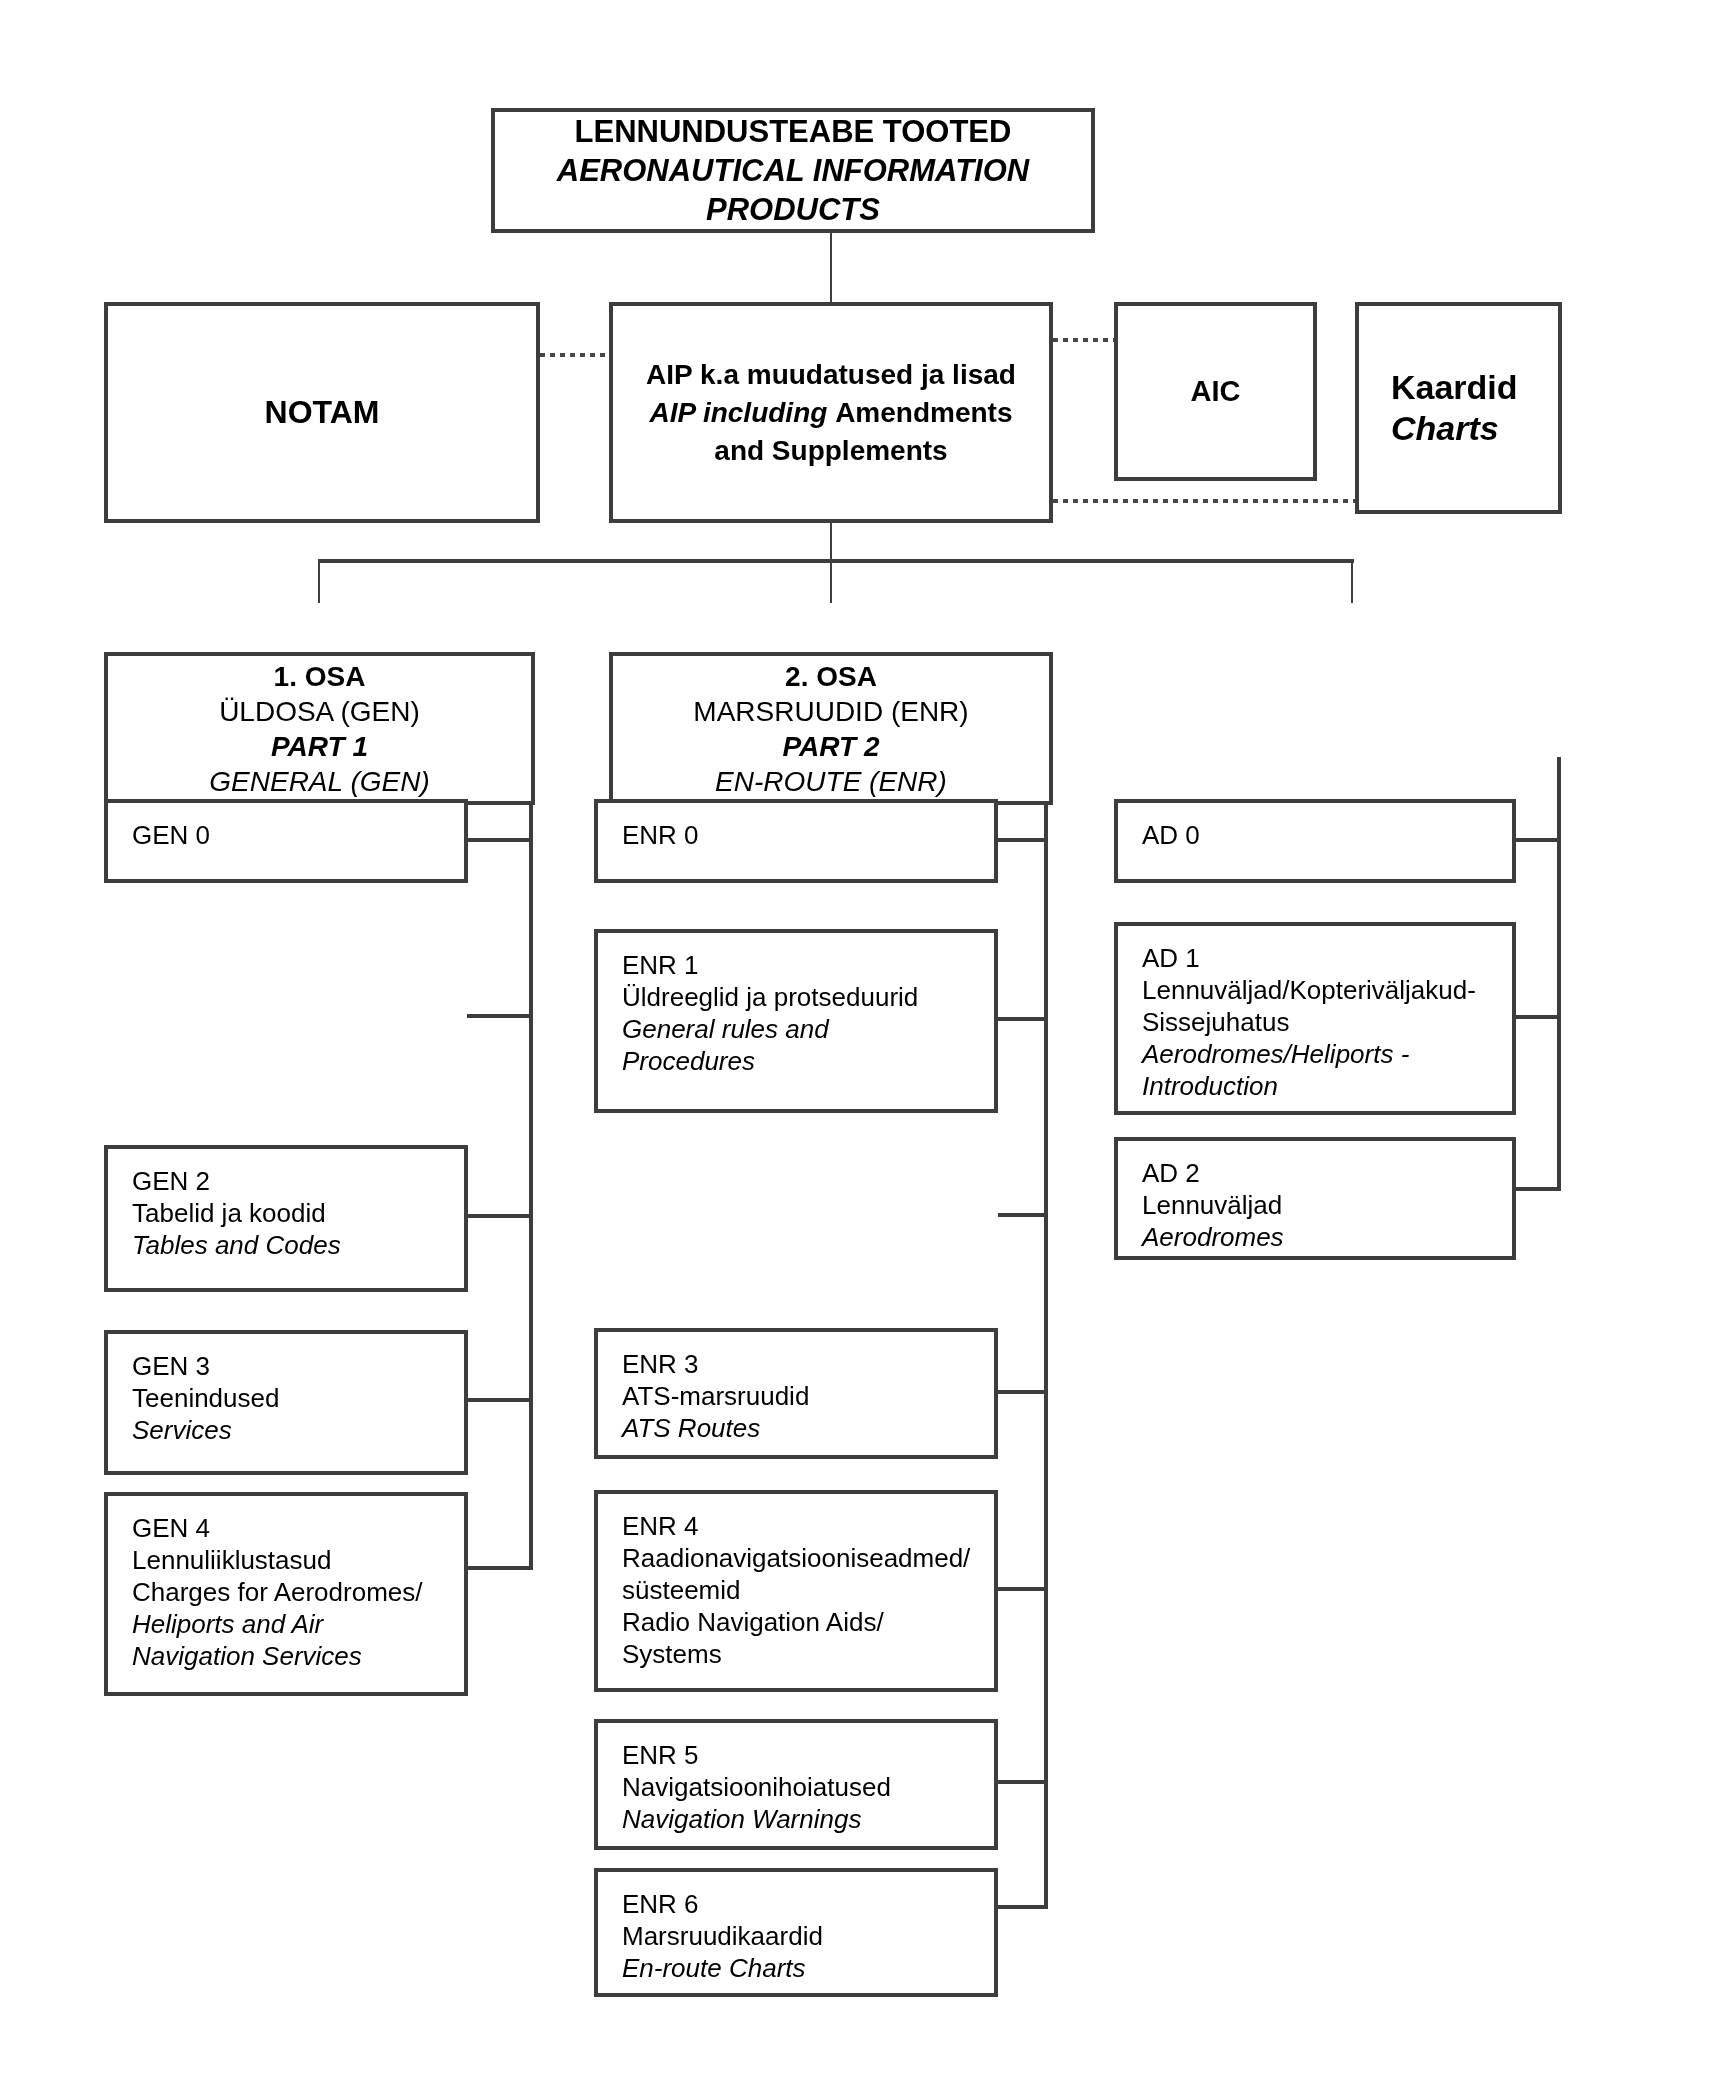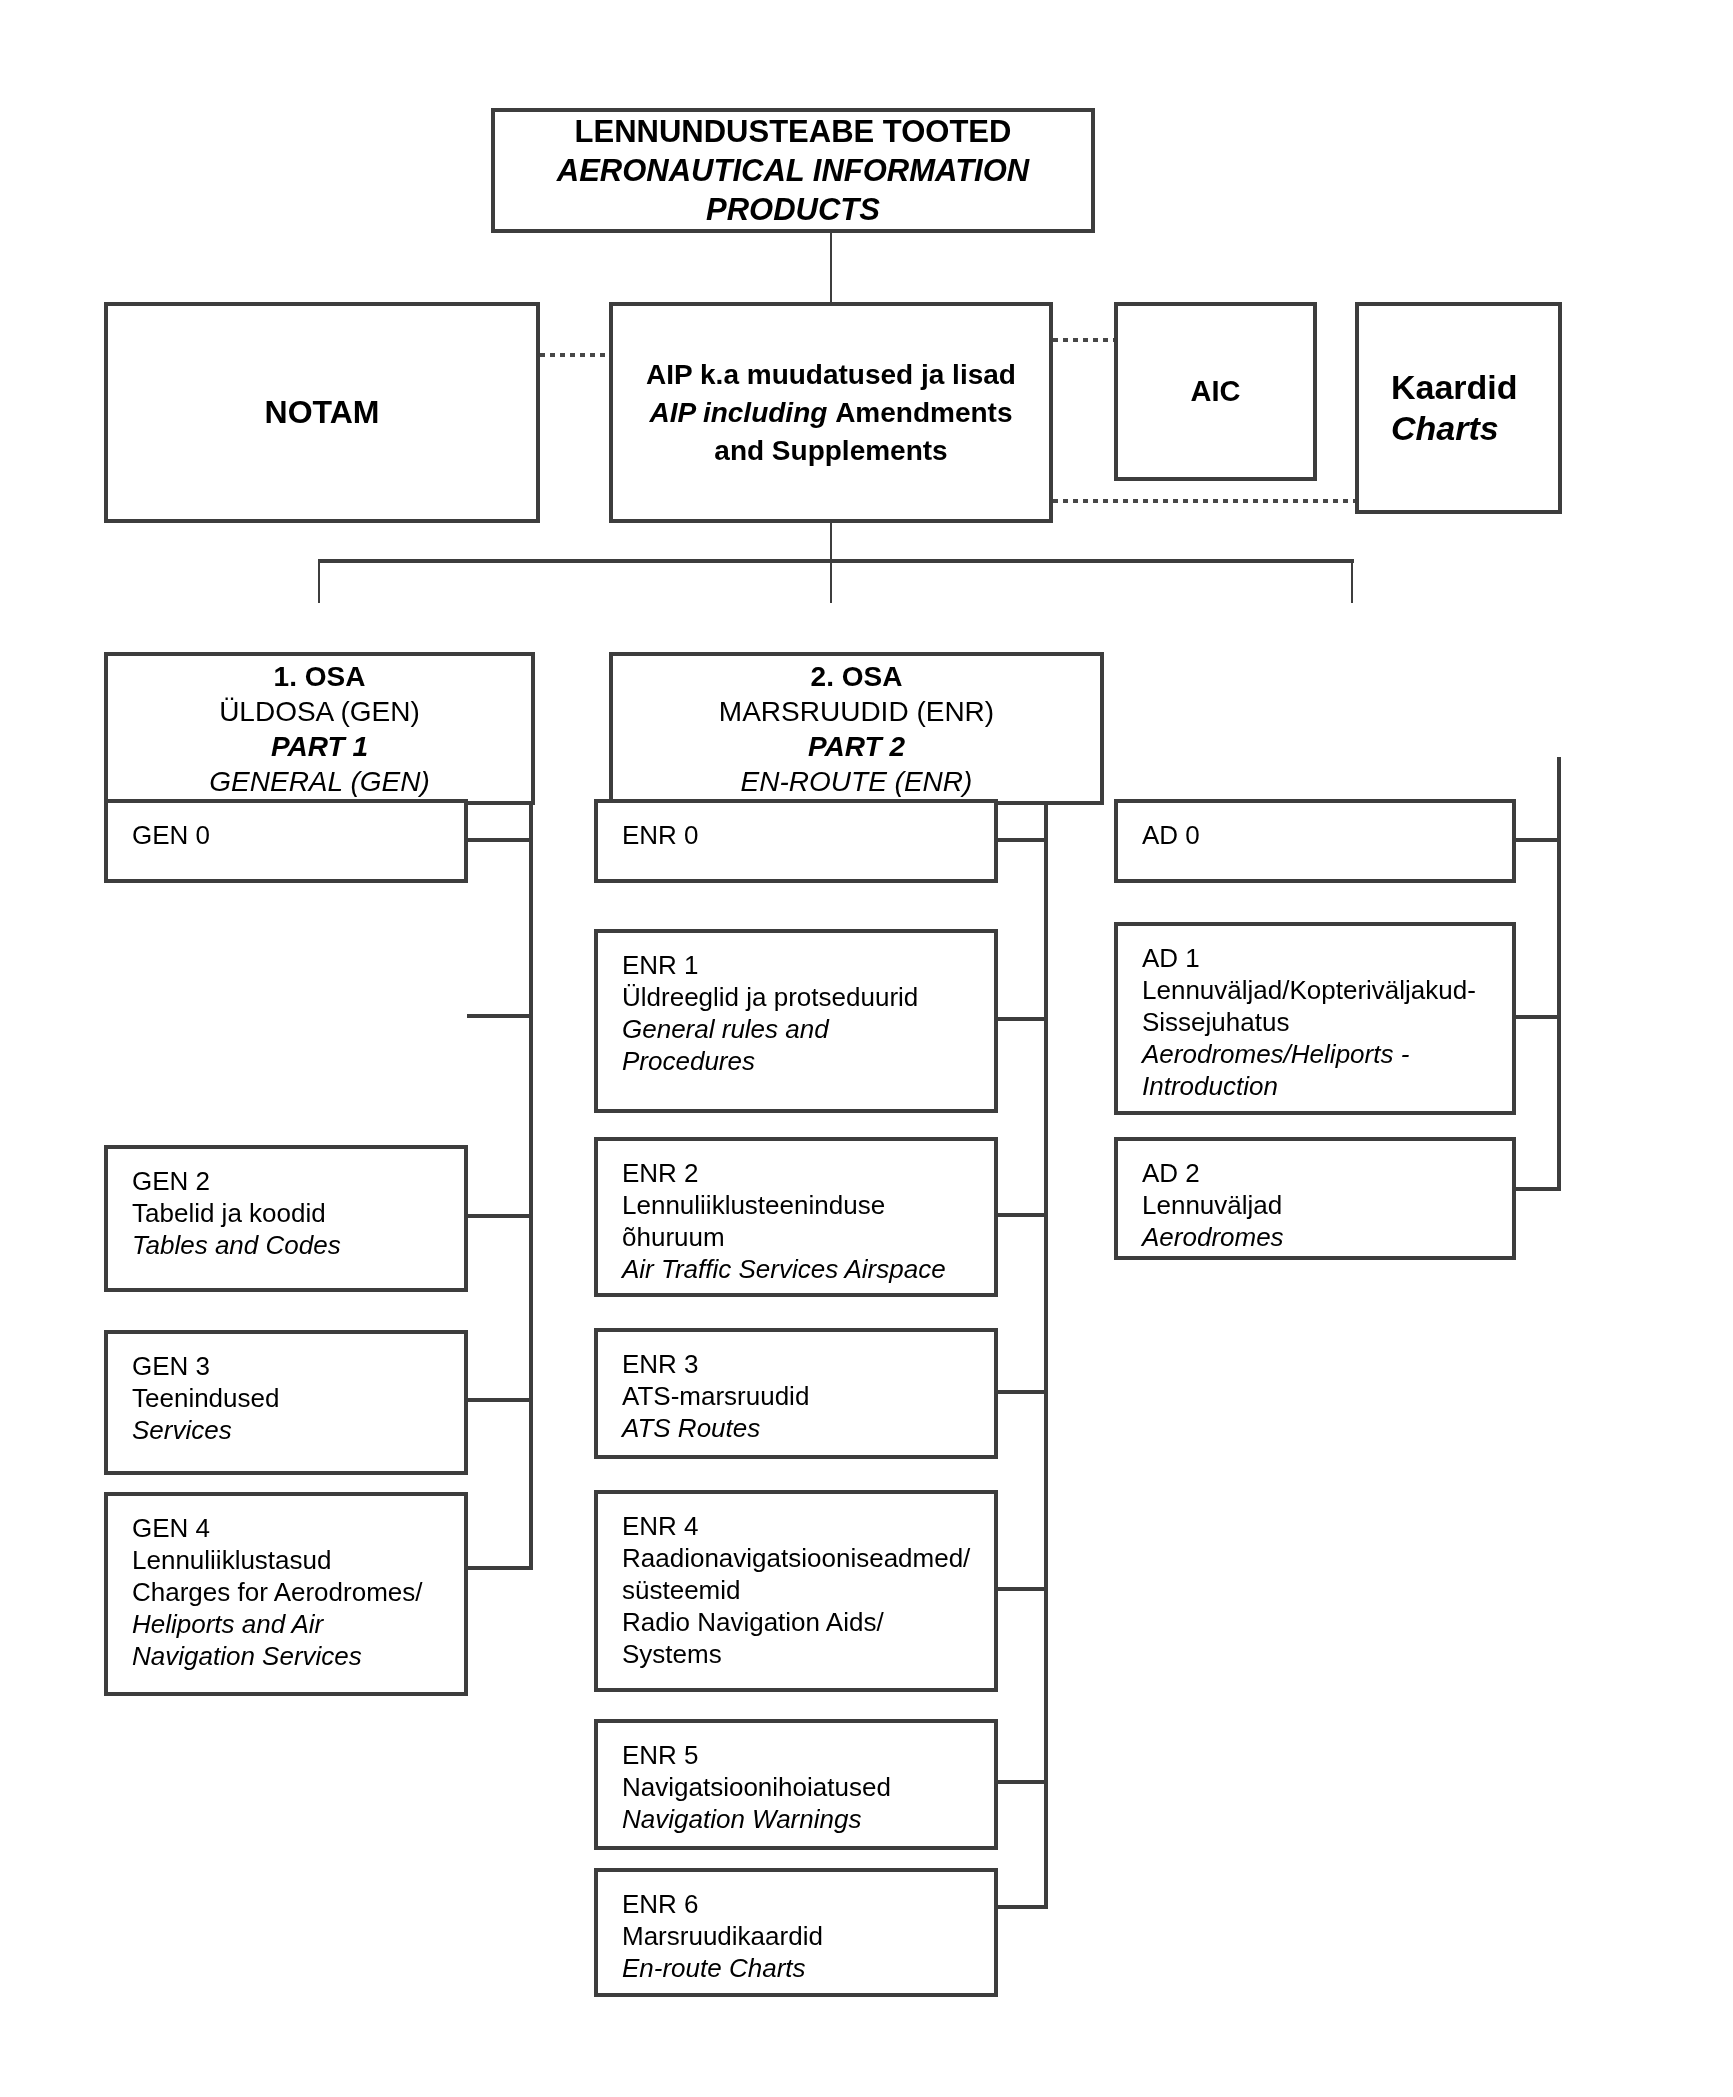--- a/index.html
+++ b/index.html
@@ -50,21 +50,21 @@
   #b-charts{left:1355px;top:302px;width:207px;height:212px;
     display:flex;flex-direction:column;justify-content:center;align-items:flex-start;
     padding-left:32px;font-size:34px;line-height:41px;}
 
   
   .part{
     display:flex;flex-direction:column;justify-content:center;align-items:center;
     font-size:28px;line-height:35px;text-align:center;margin-top:48px;
   }
   #b-part1{left:104px;top:604px;width:431px;height:153px;}
-  #b-part2{left:609px;top:604px;width:495px;height:153px;}
+  #b-part2{left:609px;top:604px;width:444px;height:153px;}
   #b-part3{left:1124px;top:604px;width:439px;height:153px;}
 
   
   .child{
     padding:16px 13px 0 24px;
     font-size:26px;line-height:32px;
     text-align:left;
   }
   .col-gen{left:104px;width:364px;}
   .col-enr{left:594px;width:404px;}
@@ -198,26 +198,20 @@
 
   <div class="bx child col-enr" id="b-enr0">
       <div class="ln"><span class="s-r">ENR 0</span></div>
     </div>
   <div class="bx child col-enr" id="b-enr1">
       <div class="ln"><span class="s-r">ENR 1</span></div>
       <div class="ln"><span class="s-r">Üldreeglid ja protseduurid</span></div>
       <div class="ln"><span class="s-i">General rules and</span></div>
       <div class="ln"><span class="s-i">Procedures</span></div>
     </div>
-  <div class="bx child col-enr" id="b-enr2">
-      <div class="ln"><span class="s-r">ENR 2</span></div>
-      <div class="ln"><span class="s-r">Lennuliiklusteeninduse</span></div>
-      <div class="ln"><span class="s-r">õhuruum</span></div>
-      <div class="ln"><span class="s-i">Air Traffic Services Airspace</span></div>
-    </div>
   <div class="bx child col-enr" id="b-enr3">
       <div class="ln"><span class="s-r">ENR 3</span></div>
       <div class="ln"><span class="s-r">ATS-marsruudid</span></div>
       <div class="ln"><span class="s-i">ATS Routes</span></div>
     </div>
   <div class="bx child col-enr" id="b-enr4">
       <div class="ln"><span class="s-r">ENR 4</span></div>
       <div class="ln"><span class="s-r">Raadionavigatsiooniseadmed/</span></div>
       <div class="ln"><span class="s-r">süsteemid</span></div>
       <div class="ln"><span class="s-r">Radio Navigation Aids/</span></div>

